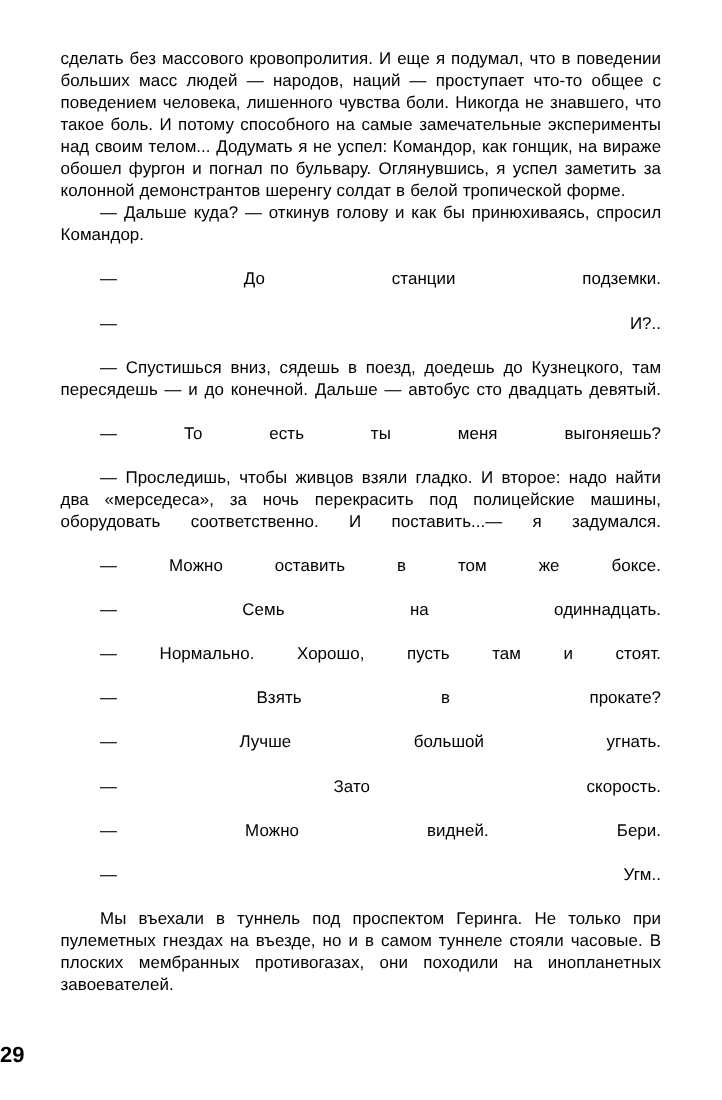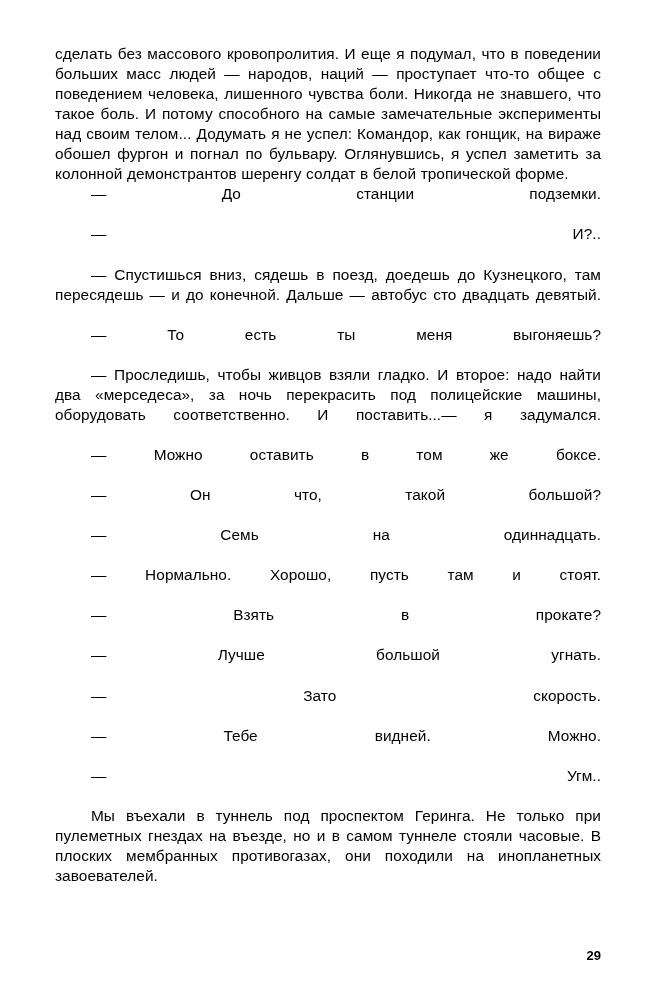--- a/index.html
+++ b/index.html
@@ -59,48 +59,48 @@
   
   p.para.full-justify::after {
     content: none;
   }
 
   #page-number {
     position: absolute;
     left: 0;
     top: 948px;
     width: 601px;
-    text-align: right;
-    font-size: 13px;
+    text-align: left;
+    font-size: 20px;
     font-weight: bold;
     color: #000000;
     font-family: "Liberation Sans", sans-serif;
   }
 </style>
 </head>
 <body>
 
 <div id="page">
 
   <div id="textblock">
 
     <p class="para noindent full-justify">сделать без массового кровопролития. И еще я подумал, что в поведении больших масс людей — народов, наций — проступает что-то общее с поведением человека, лишенного чувства боли. Никогда не знавшего, что такое боль. И потому способного на самые замечательные эксперименты над своим телом... Додумать я не успел: Командор, как гонщик, на вираже обошел фургон и погнал по бульвару. Оглянувшись, я успел заметить за колонной демонстрантов шеренгу солдат в белой тропической форме.</p>
+    <p class="para">— Дальше куда? — откинув голову и как бы принюхиваясь, спросил Командор.</p>
     <p class="para">— До станции подземки.</p>
     <p class="para">— И?..</p>
     <p class="para">— Спустишься вниз, сядешь в поезд, доедешь до Кузнецкого, там пересядешь — и до конечной. Дальше — автобус сто двадцать девятый.</p>
     <p class="para">— То есть ты меня выгоняешь?</p>
     <p class="para">— Проследишь, чтобы живцов взяли гладко. И второе: надо найти два «мерседеса», за ночь перекрасить под полицейские машины, оборудовать соответственно. И поставить...— я задумался.</p>
     <p class="para">— Можно оставить в том же боксе.</p>
-    <p class="para">— Он что, такой большой?</p>
     <p class="para">— Семь на одиннадцать.</p>
     <p class="para">— Нормально. Хорошо, пусть там и стоят.</p>
     <p class="para">— Взять в прокате?</p>
     <p class="para">— Лучше большой угнать.</p>
     <p class="para">— Зато скорость.</p>
-    <p class="para">— Тебе видней. Можно.</p>
+    <p class="para">— Можно видней. Бери.</p>
     <p class="para">— Угм..</p>
     <p class="para">Мы въехали в туннель под проспектом Геринга. Не только при пулеметных гнездах на въезде, но и в самом туннеле стояли часовые. В плоских мембранных противогазах, они походили на инопланетных завоевателей.</p>
 
   </div>
 
   <div id="page-number">29</div>
 
 </div>
 
 </body></html>

